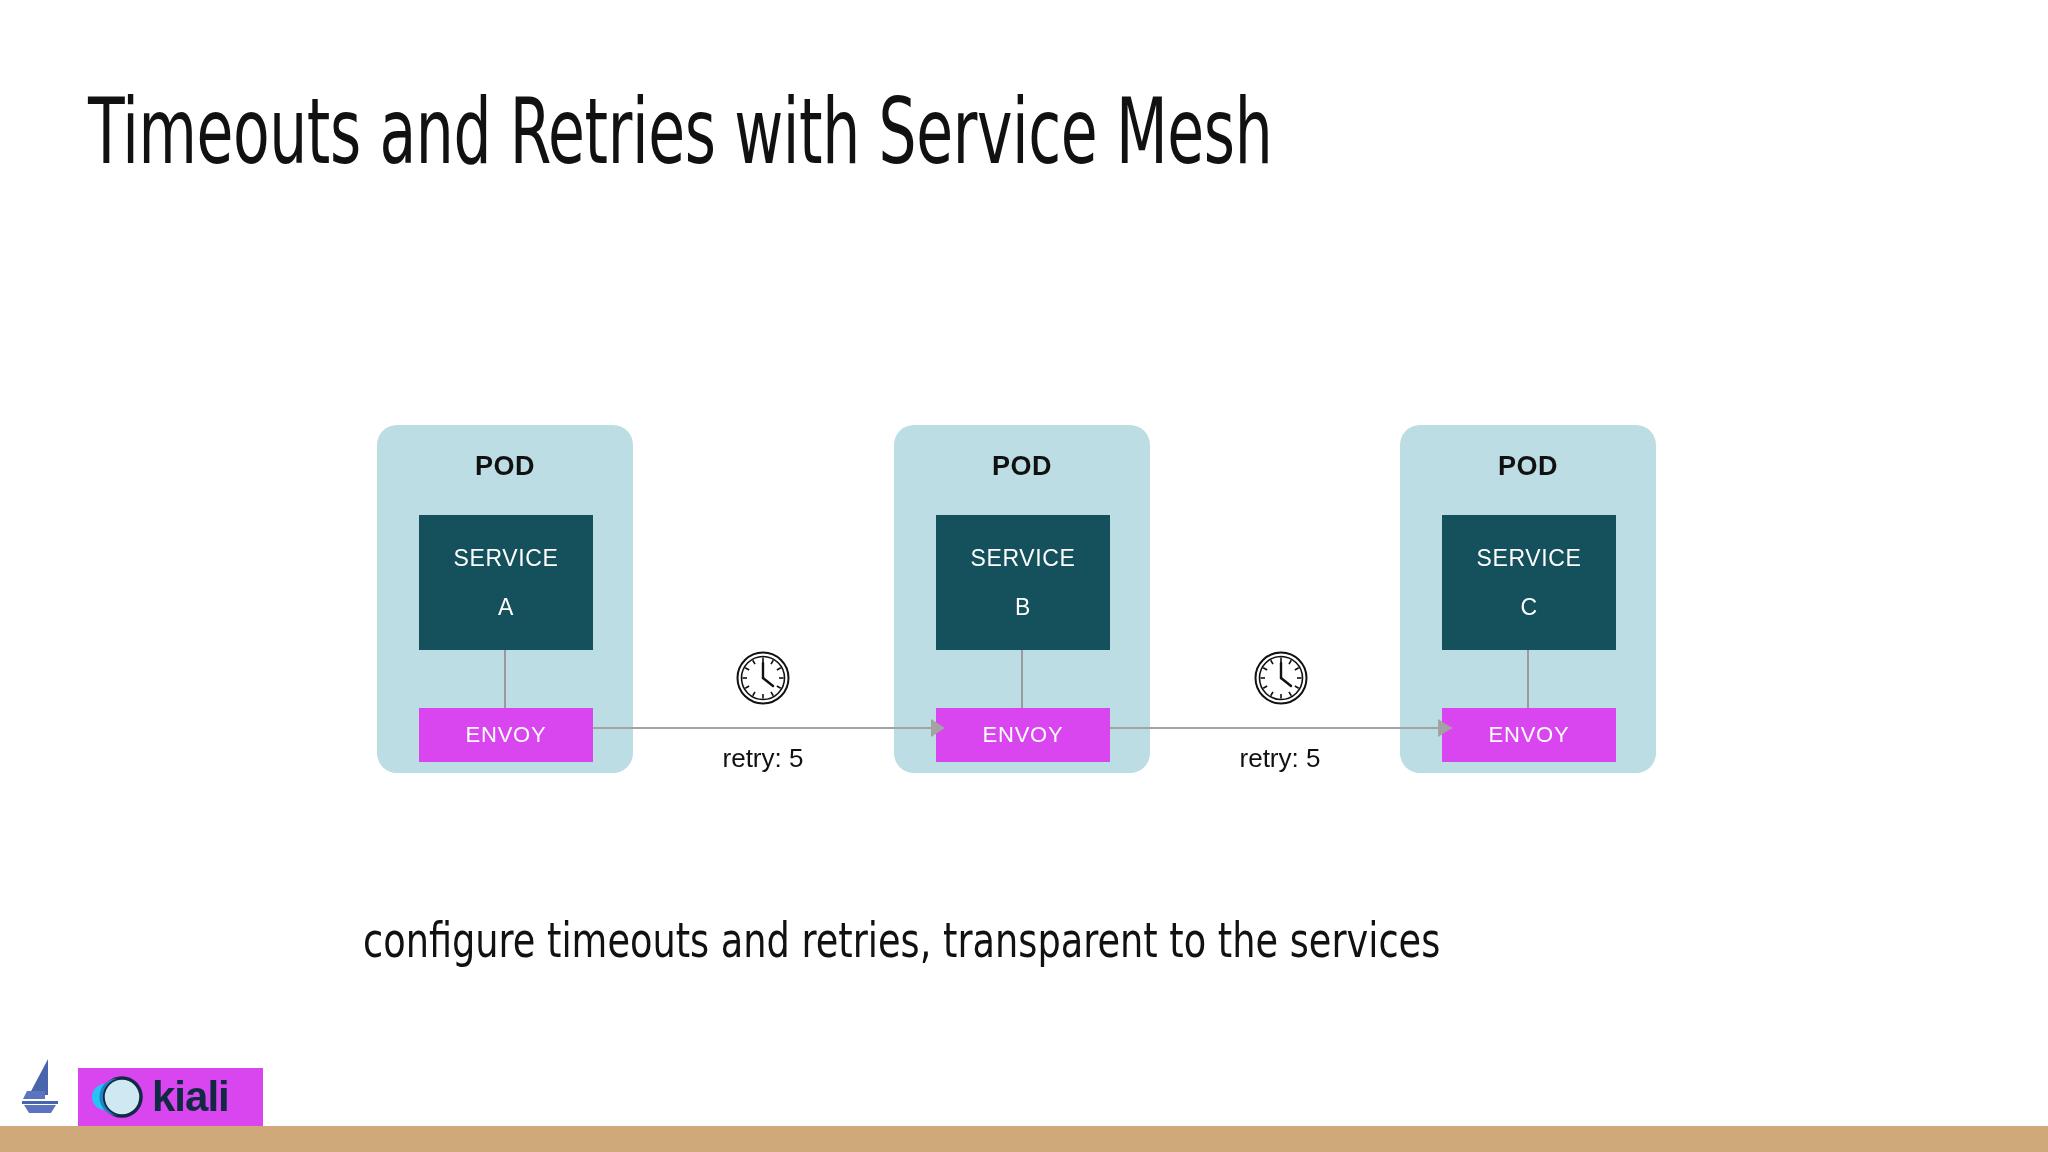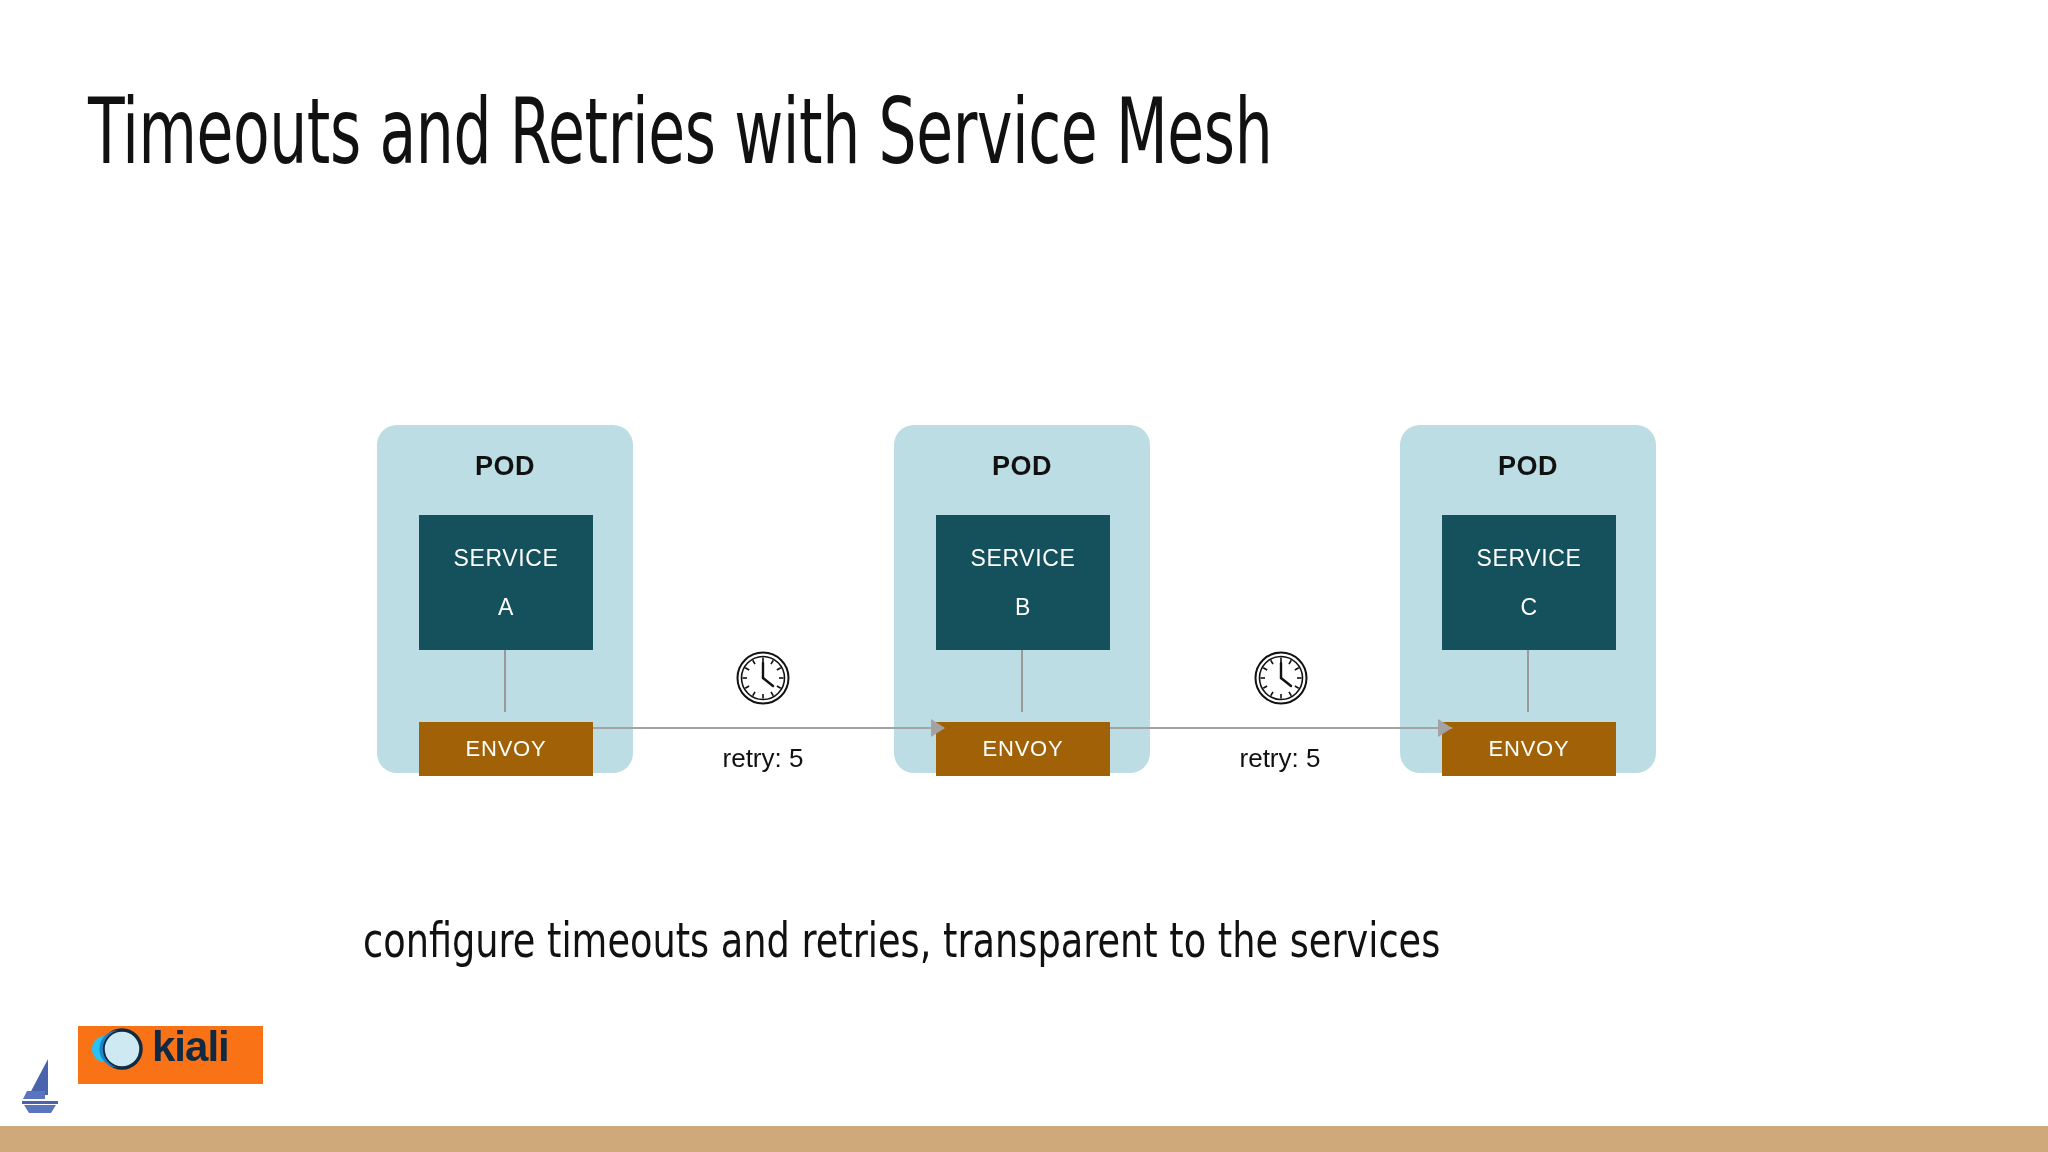--- a/index.html
+++ b/index.html
@@ -94,24 +94,24 @@
     left: 127px;
     top: 225px;
     width: 2px;
     height: 62px;
     background: #9a9a9a;
   }
 
   .envoy-box {
     position: absolute;
     left: 42px;
-    top: 297px;
+    top: 283px;
     width: 174px;
     height: 54px;
-    background: #a16207;
+    background: #d946ef;
     display: flex;
     align-items: center;
     justify-content: center;
   }
   .envoy-label {
     color: #ffffff;
     font-size: 22px;
     letter-spacing: 0.8px;
   }
 
@@ -178,25 +178,26 @@
   .istio-logo {
     position: absolute;
     left: 18px;
     top: 1057px;
     width: 44px;
     height: 60px;
   }
   .kiali-logo {
     position: absolute;
     left: 78px;
-    top: 1026px;
+    top: 1068px;
     width: 185px;
     height: 58px;
-    background: #f97316;
+    background: #d946ef;
     display: flex;
+    align-items: center;
     padding-left: 8px;
   }
   .kiali-mark { width: 62px; height: 46px; flex: 0 0 auto; }
   .kiali-word {
     font-size: 42px;
     font-weight: bold;
     color: #102a43;
     letter-spacing: -1px;
     margin-left: 4px;
     line-height: 1;

